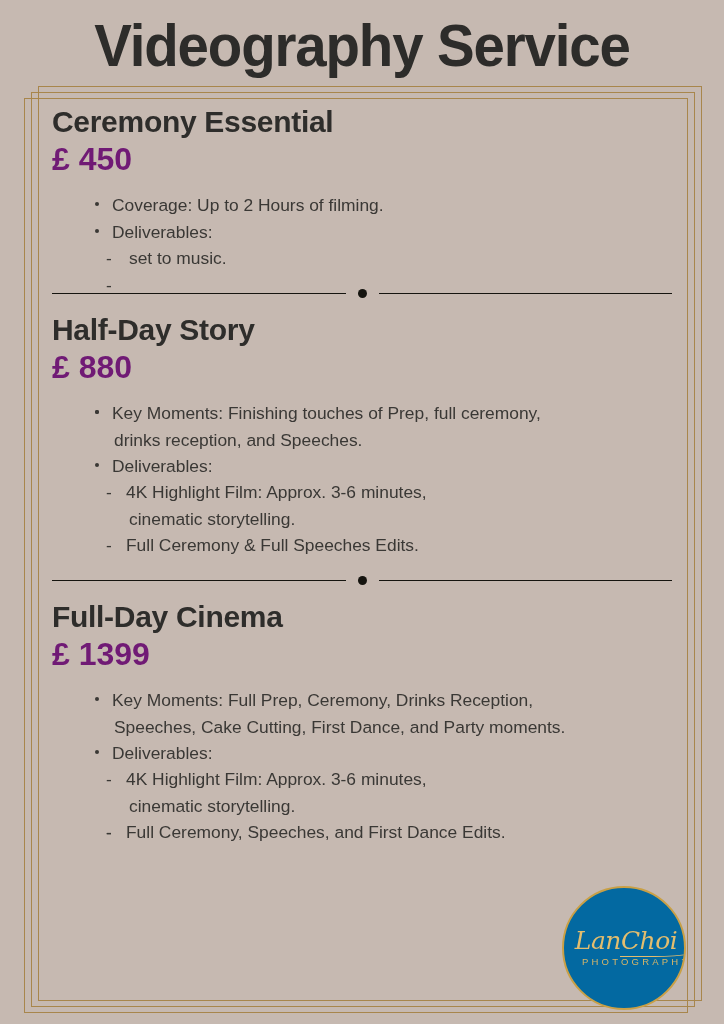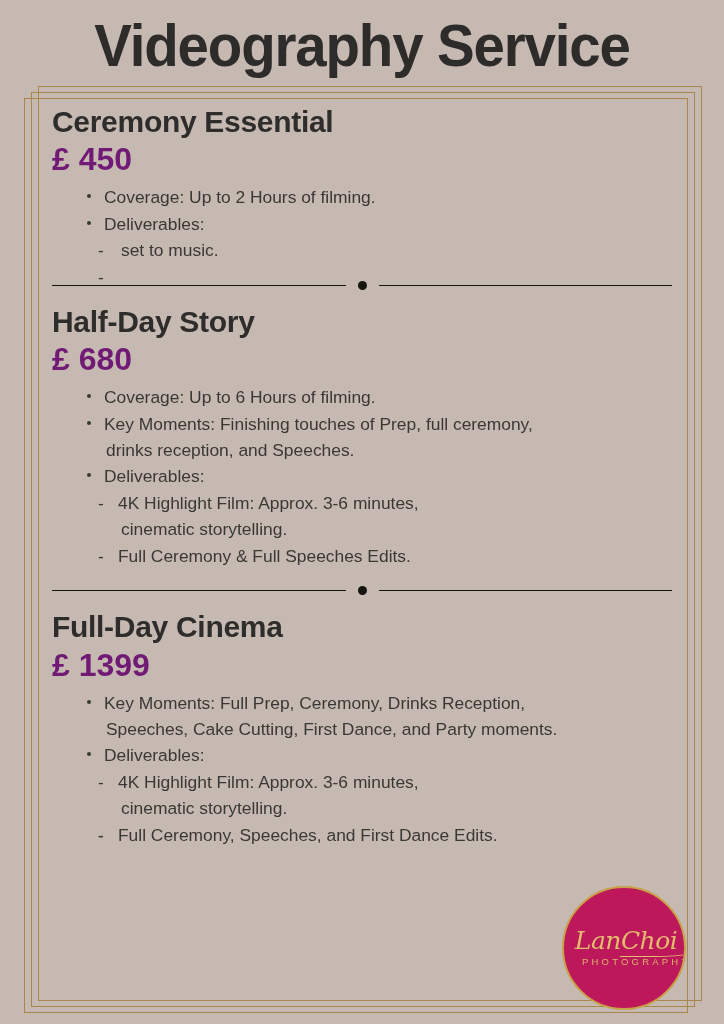--- a/index.html
+++ b/index.html
@@ -88,21 +88,21 @@
     font-size: 32px;
     color: #701a75;
     letter-spacing: 0px;
     line-height: 1.28;
     margin: 0 0 3px 0;
     padding: 0;
   }
 
   ul.bullets {
     list-style: none;
-    margin: 4px;
+    margin: 12px;
     padding: 0 0 0 30px;
   }
   ul.bullets > li {
     position: relative;
     font-size: 17.4px;
     color: #3a3835;
     line-height: 1.52;
     padding-left: 18px;
     margin: 0;
   }
@@ -168,21 +168,21 @@
   }
 
   
   .logo-badge {
     position: absolute;
     left: 562px;
     top: 886px;
     width: 124px;
     height: 124px;
     border-radius: 50%;
-    background: #be185d;
+    background: #0369a1;
     border: 2.5px solid #c9a046;
     box-sizing: border-box;
     overflow: hidden;
   }
   .logo-script {
     position: absolute;
     left: -6px;
     top: 38px;
     width: 136px;
     text-align: center;
@@ -237,23 +237,23 @@
         </ul>
       </ul>
     </div>
     <div class="divider">
       <span class="rule rule-left"></span>
       <span class="dot"></span>
       <span class="rule rule-right"></span>
     </div>
     <div class="package">
       <div class="pkg-name">Half-Day Story</div>
-      <div class="pkg-price">£ 680</div>
+      <div class="pkg-price">£ 880</div>
       <ul class="bullets">
-        <li><span class="bullet-dot"></span><span>Coverage: Up to 6 Hours of filming.</span></li>
+        <li><span class="bullet-dot"></span></li>
         <li><span class="bullet-dot"></span><span>Key Moments: Finishing touches of Prep, full ceremony,</span><span class="cont-line">drinks reception, and Speeches.</span></li>
         <li><span class="bullet-dot"></span><span>Deliverables:</span></li>
         <ul class="sublist">
           <li><span class="dash">-</span><span>4K Highlight Film: Approx. 3-6 minutes,</span><span class="cont-line">cinematic storytelling.</span></li>
           <li><span class="dash">-</span><span>Full Ceremony &amp; Full Speeches Edits.</span></li>
         </ul>
       </ul>
     </div>
     <div class="divider">
       <span class="rule rule-left"></span>

